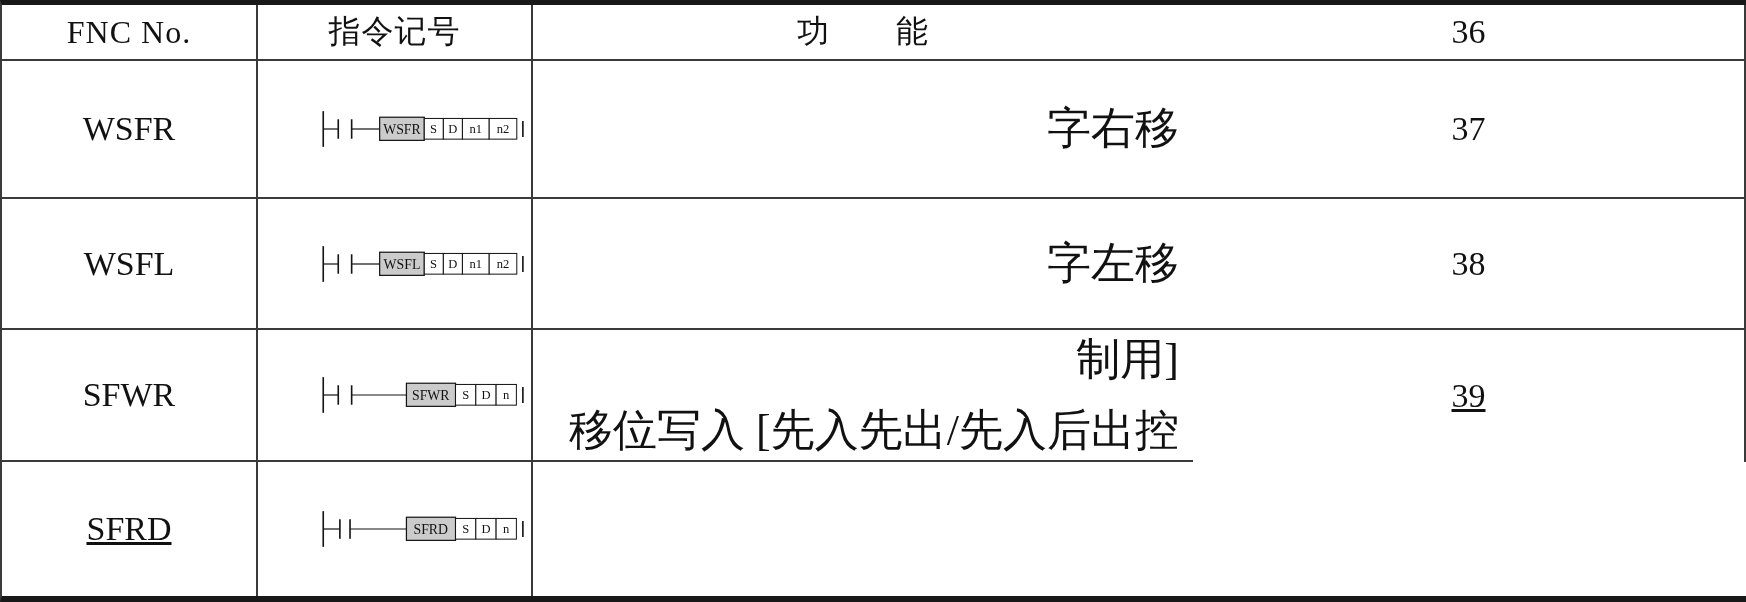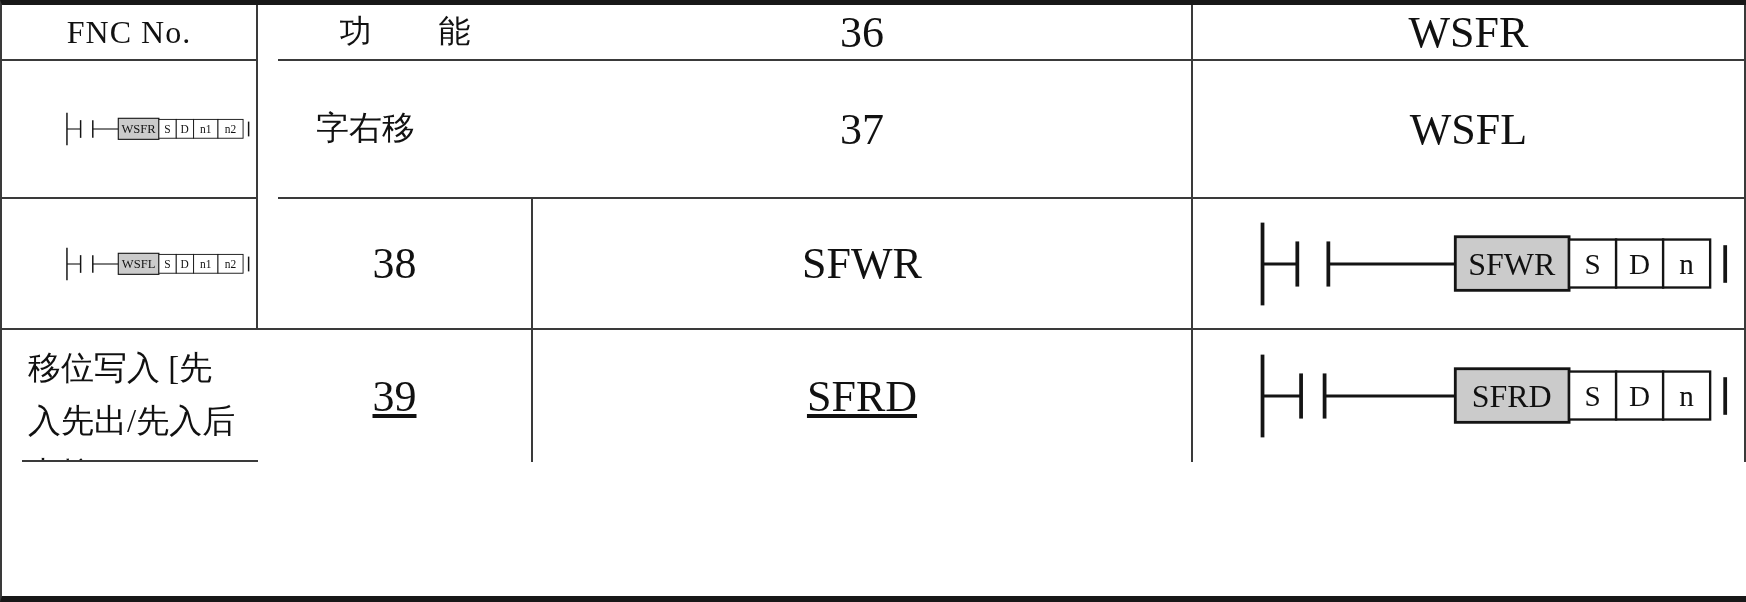--- a/index.html
+++ b/index.html
@@ -29,41 +29,42 @@
   }
   .cell {
     box-sizing: border-box;
     border-right: 2px solid #3a3a3a;
     border-bottom: 2px solid #3a3a3a;
     display: flex;
     align-items: center;
     justify-content: center;
     overflow: hidden;
   }
-  .cell.last-col { border-right: none; margin-left: 20px; }
+  .cell.last-col { border-right: none; }
   .cell.last-row { border-bottom: none; text-decoration: underline; }
   .hdr {
     font-size: 32px;
     letter-spacing: 1px;
     white-space: pre;
   }
   .num-cell, .mn-cell {
-    font-size: 44px;
+    font-size: 34px;
   }
   .sym-cell {
     justify-content: flex-start;
     padding-left: 62px;
   }
   .fn-cell {
     flex-direction: column;
     align-items: stretch;
     justify-content: center;
-    font-size: 33px;
+    font-size: 44px;
     line-height: 1.62;
     padding: 0 14px 0 6px;
+    text-align: right;
   }
   .fn-line { text-indent: 0; white-space: pre-wrap; }
   .fn-line:first-child { text-indent: 32px; }
   .fn-line:empty { display: none; }
   svg.ladder { display: block; }
   .wire { stroke: #141414; stroke-width: 3; }
   .rail { stroke: #141414; stroke-width: 4; }
   .contact-bar { stroke: #141414; stroke-width: 4; }
   .end-bar { stroke: #141414; stroke-width: 4; }
   .instr-box { fill: #cbcbcb; stroke: #141414; stroke-width: 3; }
@@ -71,20 +72,21 @@
   .box-label { font-family: "Liberation Serif", "DejaVu Serif", serif; font-size: 34px; fill: #111111; text-anchor: middle; }
   .op-label { font-family: "Liberation Serif", "DejaVu Serif", serif; font-size: 31px; fill: #111111; text-anchor: middle; }
 </style>
 </head>
 <body>
 
 <div class="page">
   <div class="table">
 
     <div class="cell hdr">FNC No.</div>
+    <div class="cell hdr">指令记号</div>
     <div class="cell hdr last-col">功　　能</div>
 
     <div class="cell num-cell">36</div>
     <div class="cell mn-cell">WSFR</div>
     <div class="cell sym-cell">
       <svg class="ladder" width="520" height="120" viewBox="0 0 520 120">
         <line class="rail" x1="8" y1="16" x2="8" y2="104"></line>
         <line class="wire" x1="8" y1="60" x2="45" y2="60"></line>
         <line class="contact-bar" x1="45" y1="36" x2="45" y2="84"></line>
         <line class="contact-bar" x1="78" y1="36" x2="78" y2="84"></line>
@@ -121,20 +123,24 @@
         <rect class="op-cell" x="257" y="34" width="47" height="51"></rect>
         <rect class="op-cell" x="304" y="34" width="47" height="51"></rect>
         <rect class="op-cell" x="351" y="34" width="66" height="51"></rect>
         <rect class="op-cell" x="417" y="34" width="68" height="51"></rect>
         <text class="op-label" x="280" y="71">S</text>
         <text class="op-label" x="327" y="71">D</text>
         <text class="op-label" x="384" y="71">n1</text>
         <text class="op-label" x="451" y="71">n2</text>
         <line class="end-bar" x1="500" y1="40" x2="500" y2="80"></line>
       </svg>
+    </div>
+    <div class="cell fn-cell last-col">
+      <div class="fn-line">字左移</div>
+
     </div>
 
     <div class="cell num-cell">38</div>
     <div class="cell mn-cell">SFWR</div>
     <div class="cell sym-cell">
       <svg class="ladder" width="520" height="120" viewBox="0 0 520 120">
         <line class="rail" x1="8" y1="16" x2="8" y2="104"></line>
         <line class="wire" x1="8" y1="60" x2="45" y2="60"></line>
         <line class="contact-bar" x1="45" y1="36" x2="45" y2="84"></line>
         <line class="contact-bar" x1="78" y1="36" x2="78" y2="84"></line>

